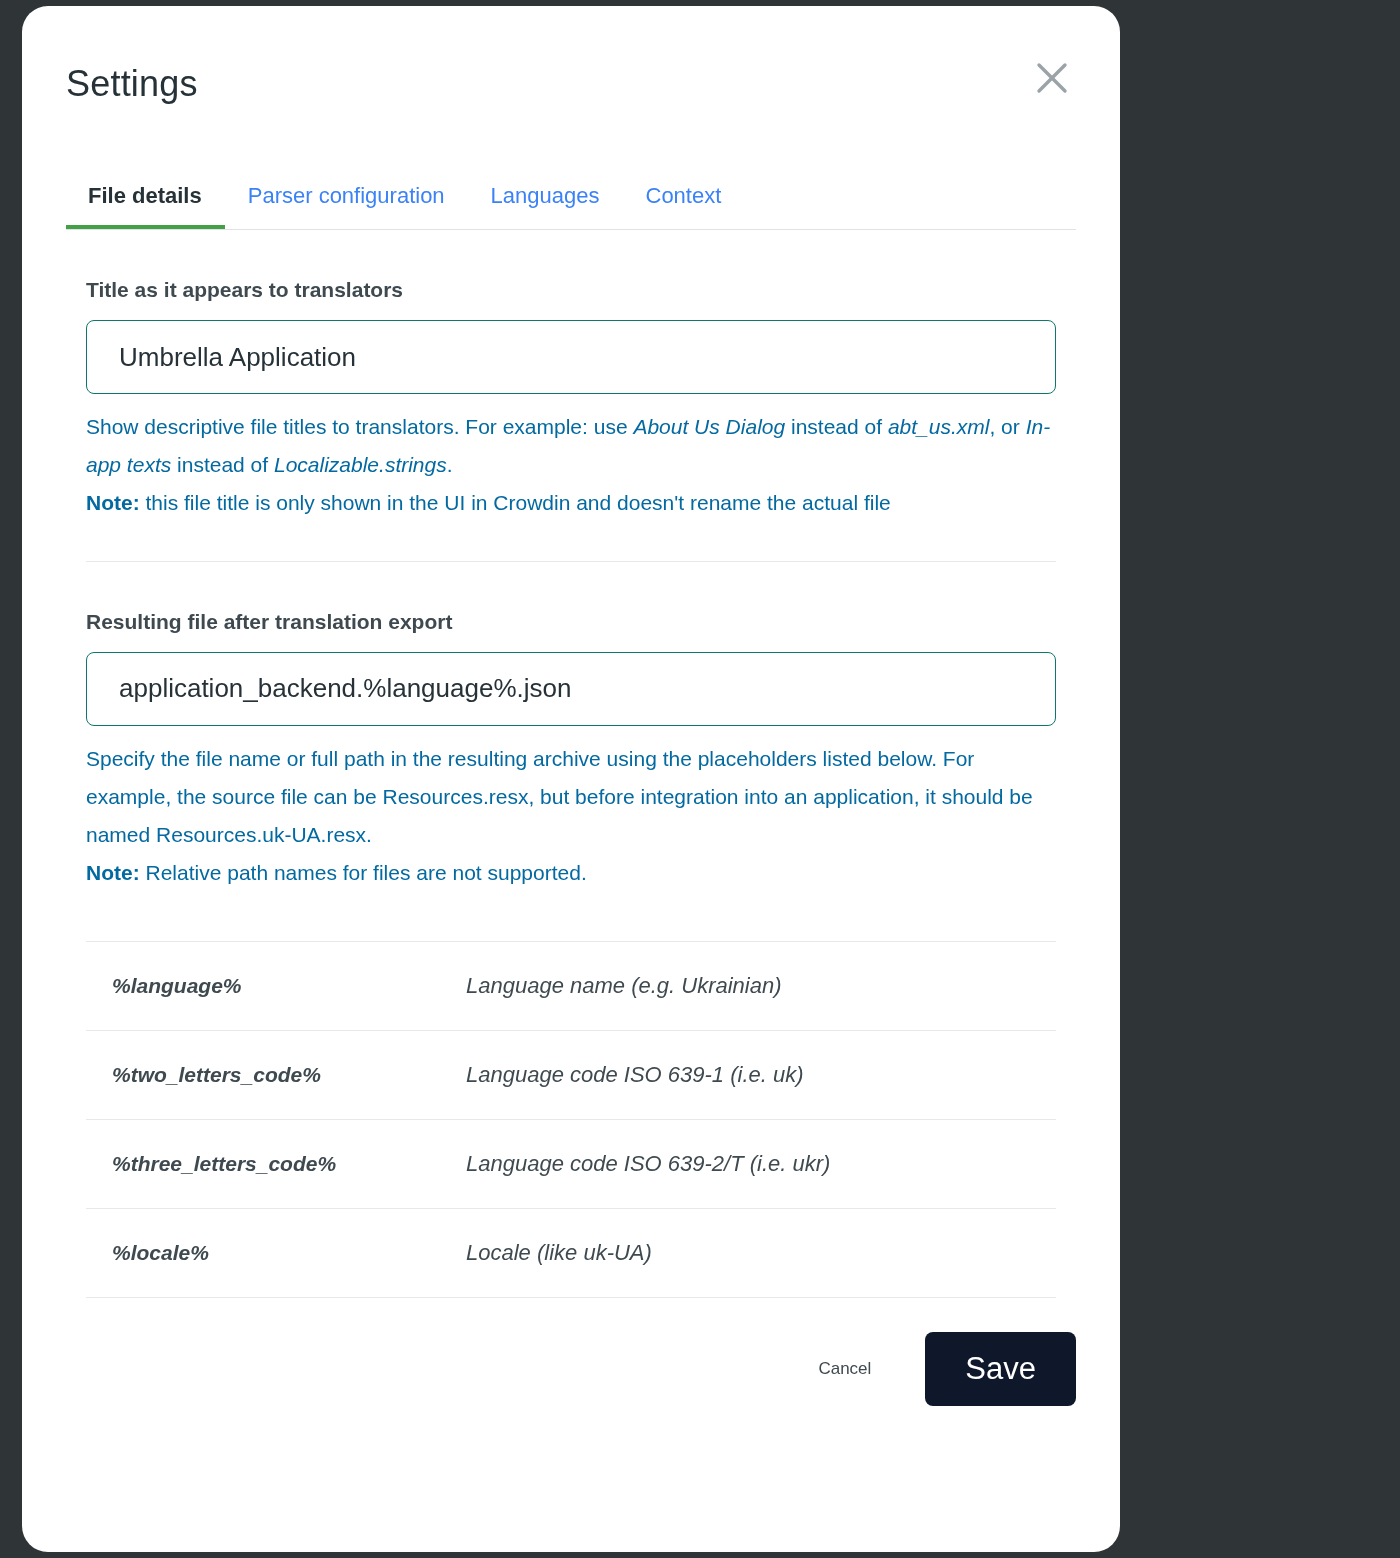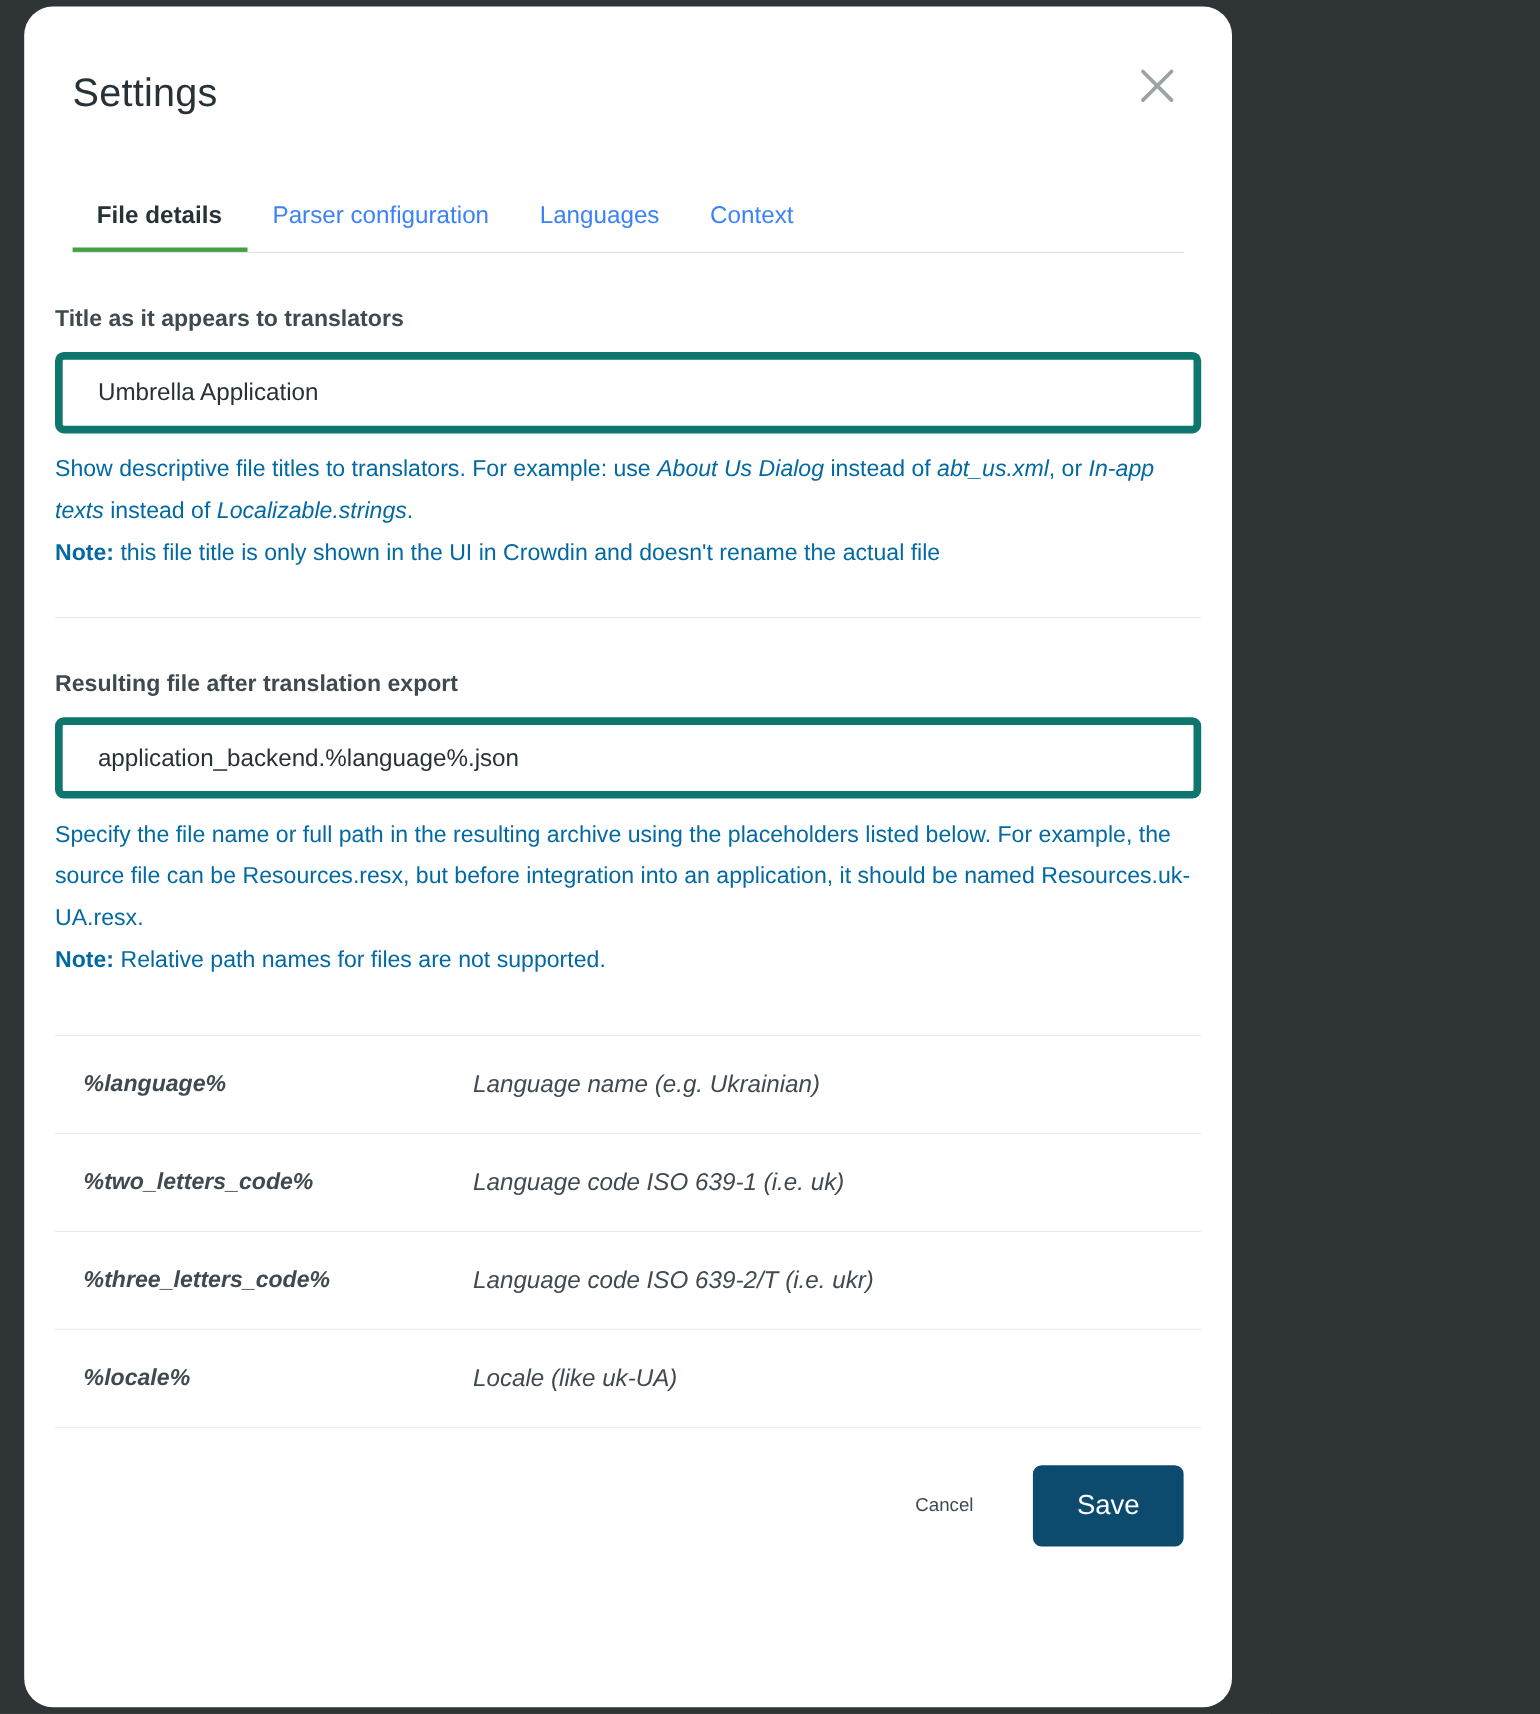--- a/index.html
+++ b/index.html
@@ -66,34 +66,34 @@
     white-space: nowrap;
   }
   .tab:first-child { padding-left: 22px; }
   .tab.active {
     color: #263238;
     font-weight: bold;
     border-bottom-color: #43a047;
   }
 
   .body {
-    padding: 0 28px;
+    padding: 0 64px;
   }
   .field-label {
     font-size: 21px;
     font-weight: bold;
     color: #3f4a50;
     margin: 48px 0 18px 0;
   }
   .text-input {
     width: 100%;
     height: 74px;
-    border: 7px solid #0f766e;
+    border: 1px solid #0f766e;
     border-radius: 8px;
-    font-size: 22px;
+    font-size: 26px;
     color: #263238;
     padding: 0 32px;
     font-family: "Liberation Sans", sans-serif;
     background: #fff;
   }
   .help {
     font-size: 21px;
     color: #0369a1;
     line-height: 1.82;
     margin-top: 14px;
@@ -137,25 +137,25 @@
     background: transparent;
     border: none;
     font-size: 17px;
     color: #3f4a50;
     padding: 14px 28px;
     cursor: pointer;
     font-family: "Liberation Sans", sans-serif;
   }
   .save-btn {
     margin-left: 26px;
-    background: #0c4a6e;
+    background: #0f172a;
     color: #fff;
     border: none;
     border-radius: 8px;
-    font-size: 25px;
+    font-size: 31px;
     padding: 0 40px;
     height: 74px;
     cursor: pointer;
     font-family: "Liberation Sans", sans-serif;
   }
 </style>
 </head>
 <body>
 
 <div class="modal">

